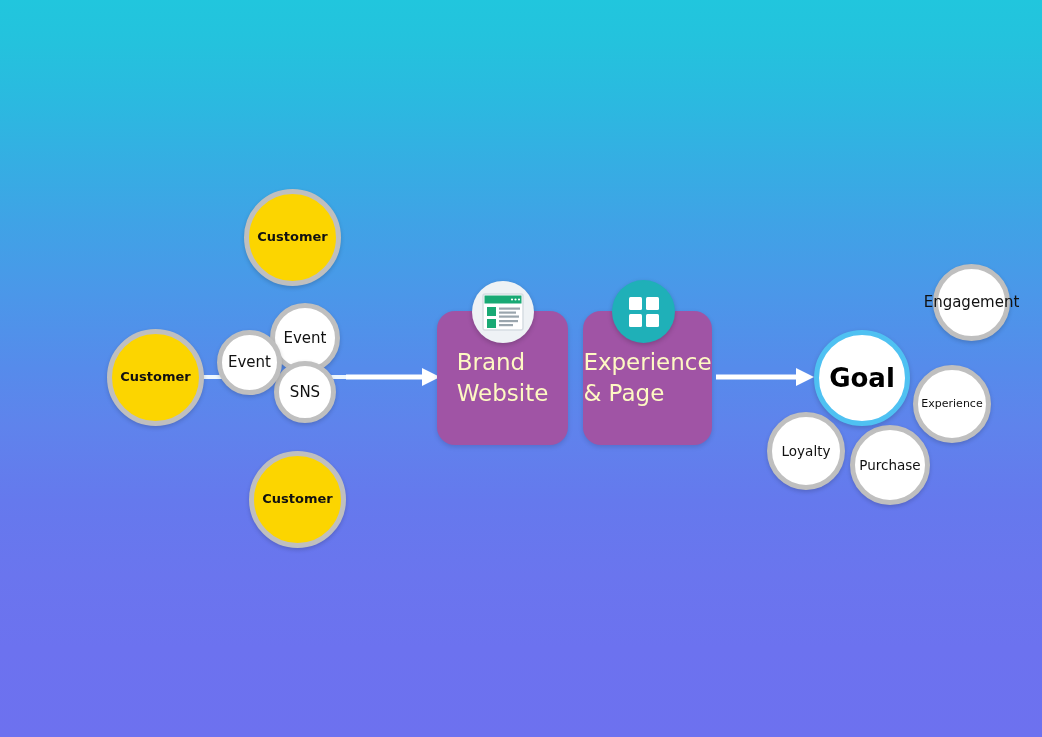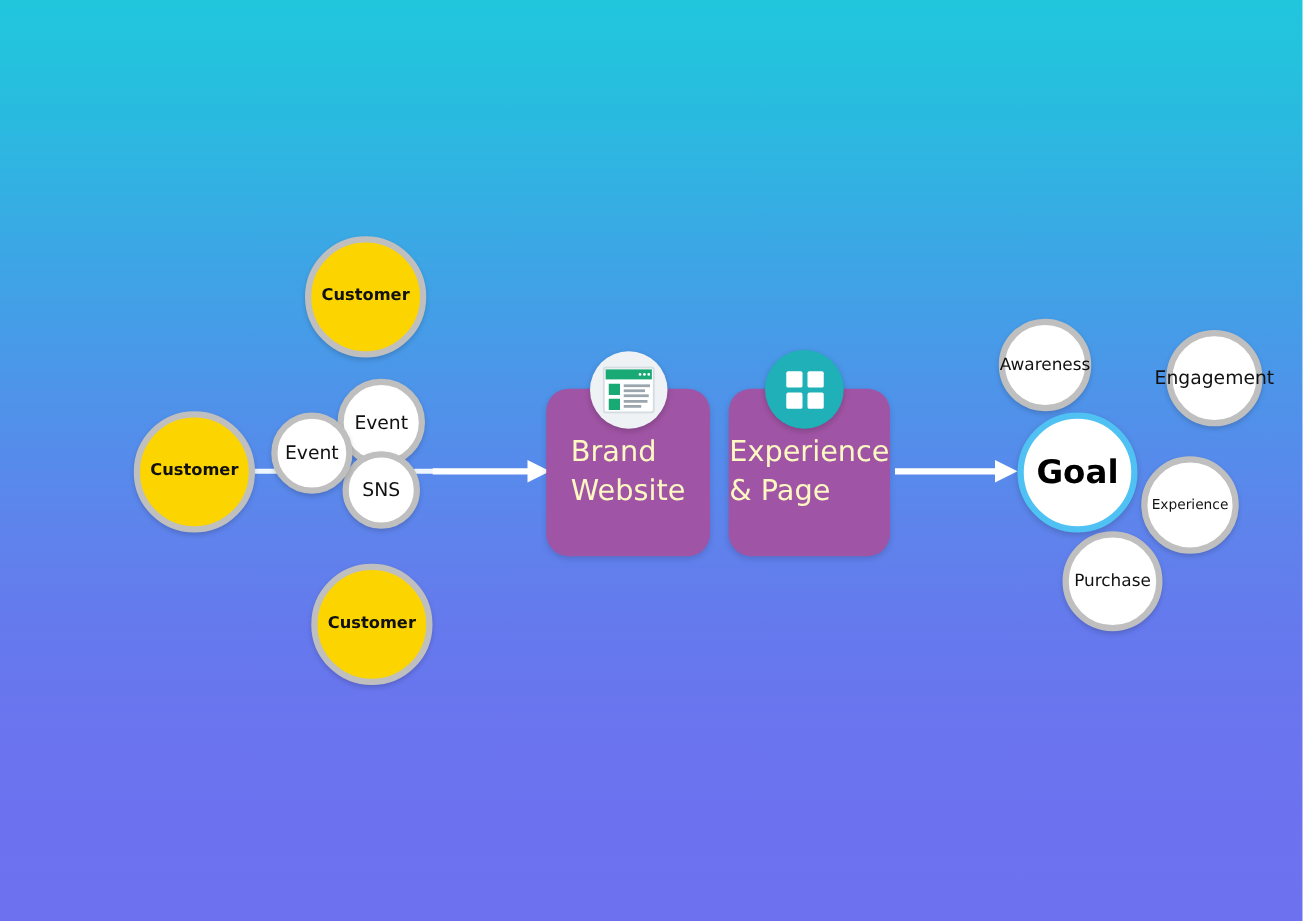--- a/index.html
+++ b/index.html
@@ -183,34 +183,34 @@
       <rect x="1" y="18" width="13" height="13" rx="1.5" fill="#ffffff"></rect>
       <rect x="18" y="18" width="13" height="13" rx="1.5" fill="#ffffff"></rect>
     </svg>
   </div>
 
   <svg class="arrow" style="left:716px; top:362px; width:100px; height:30px;" viewBox="0 0 100 30">
     <line x1="0" y1="15" x2="82" y2="15" stroke="#ffffff" stroke-width="5"></line>
     <polygon points="80,6 98,15 80,24" fill="#ffffff"></polygon>
   </svg>
 
-  <div class="circle circle-white" style="left:799px; top:255px; width:74px; height:74px; font-size:13.5px;">
-    <span>Awareness</span>
-  </div>
 
   <div class="circle circle-white" style="left:889px; top:264px; width:77px; height:77px; font-size:15px;margin-left:44px;">
     <span>Engagement</span>
   </div>
 
   <div class="circle circle-white" style="left:913px; top:365px; width:78px; height:78px; font-size:11px;">
     <span>Experience</span>
   </div>
 
   <div class="circle circle-white" style="left:850px; top:425px; width:80px; height:80px; font-size:13.5px;">
     <span>Purchase</span>
   </div>
 
+  <div class="circle circle-white" style="left:767px; top:412px; width:78px; height:78px; font-size:13.5px;">
+    <span>Loyalty</span>
+  </div>
 
   <div class="circle circle-goal" style="left:814px; top:330px; width:96px; height:96px;justify-content:center;">
     <span>Goal</span>
   </div>
 
 </div>
 
 </body></html>

